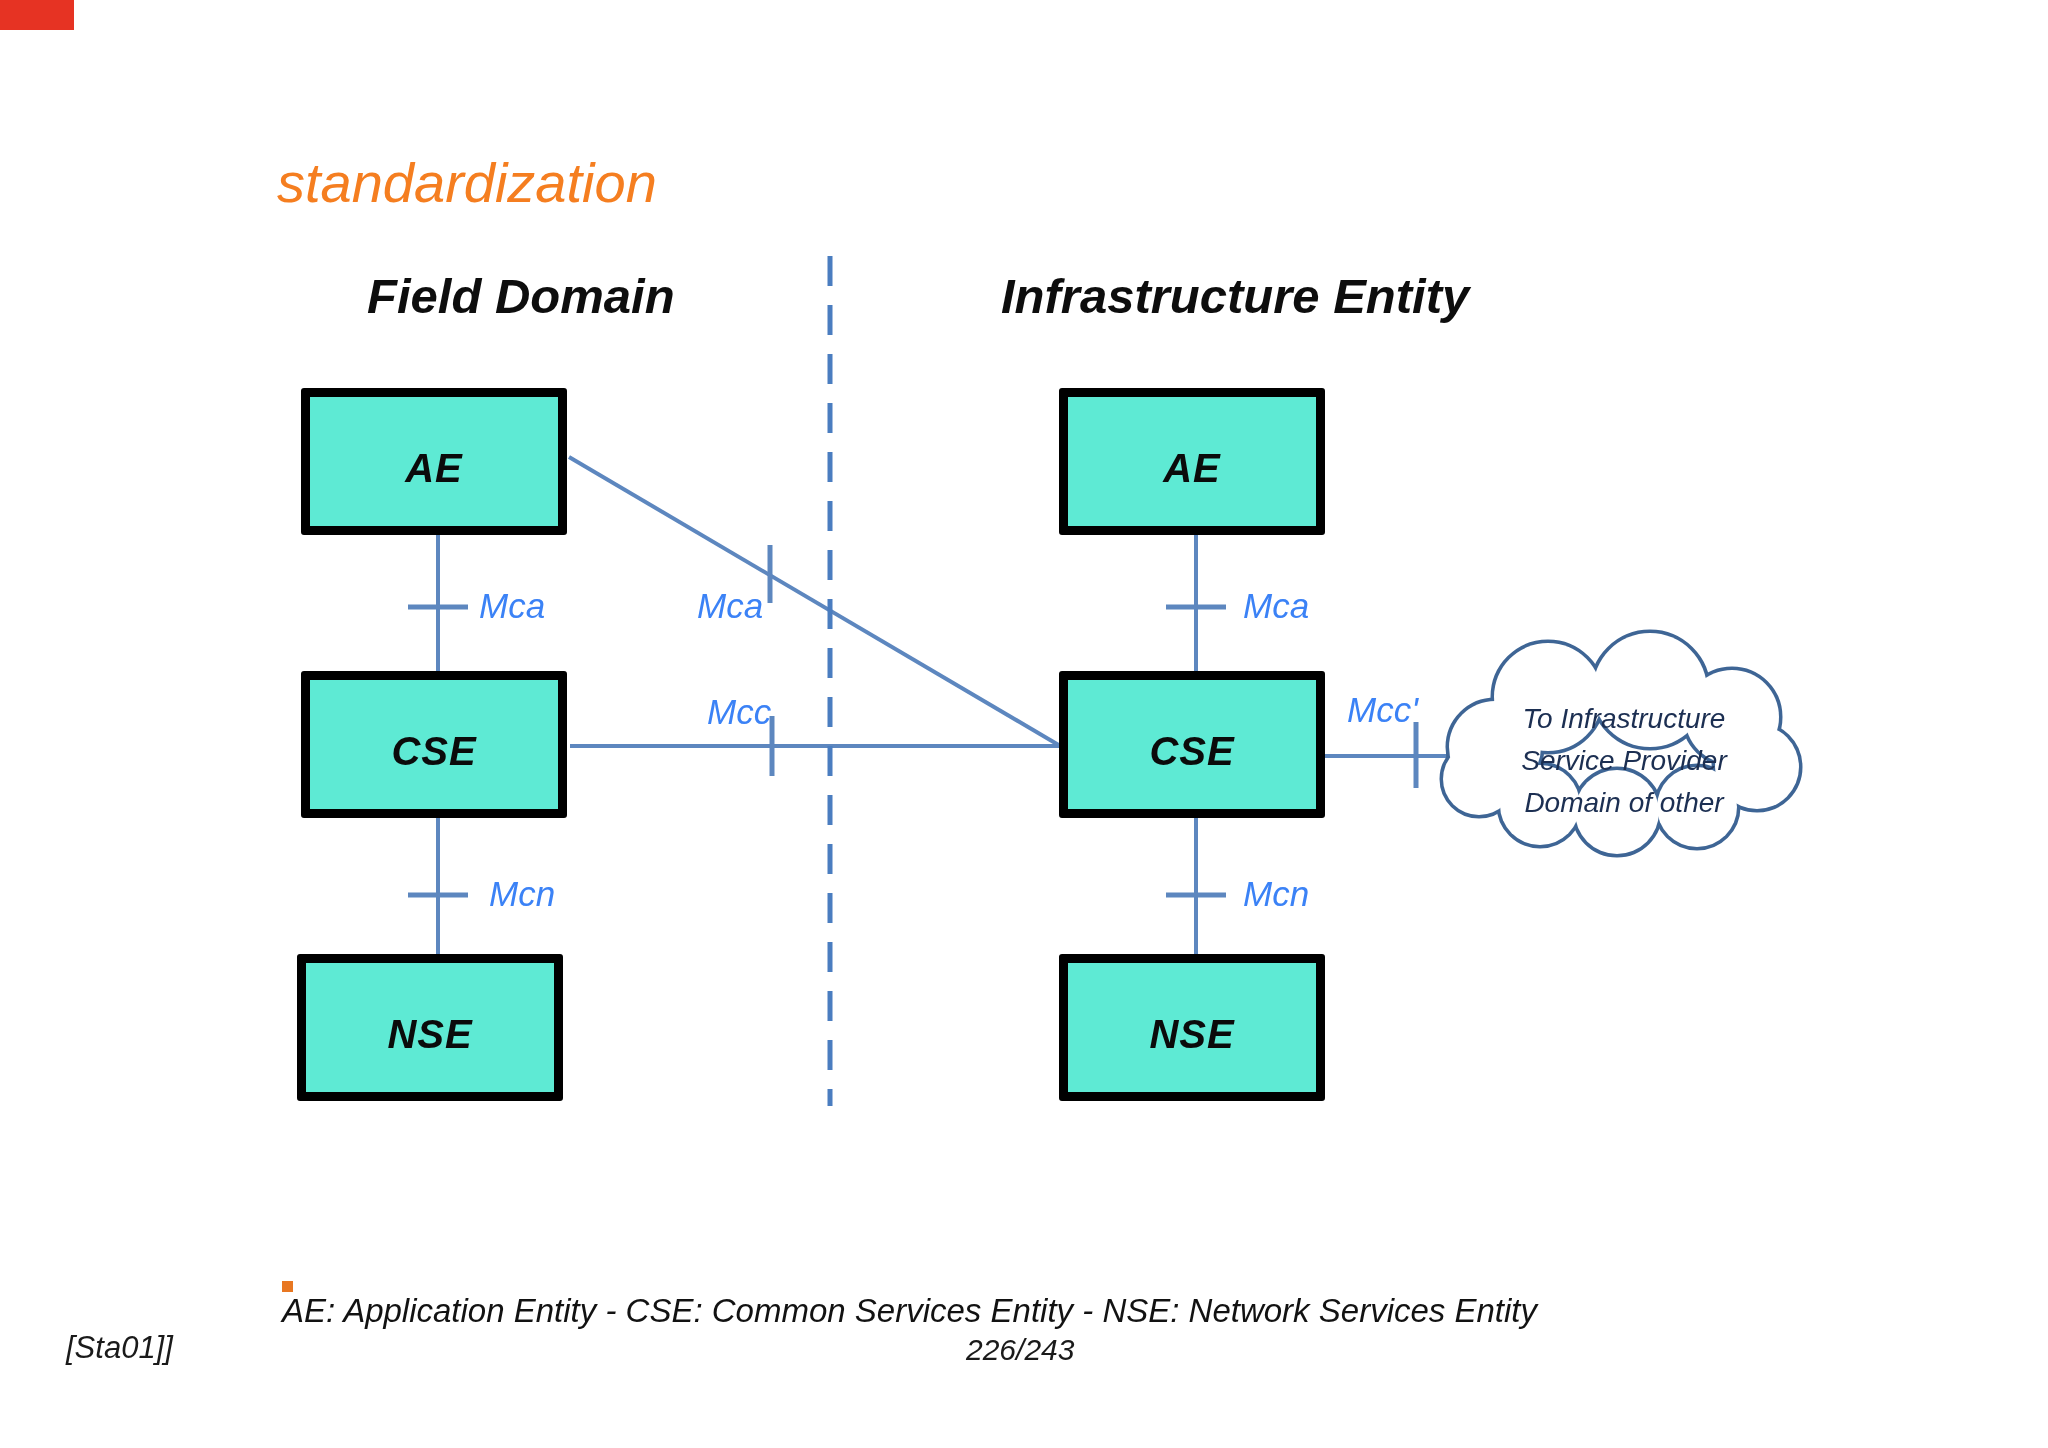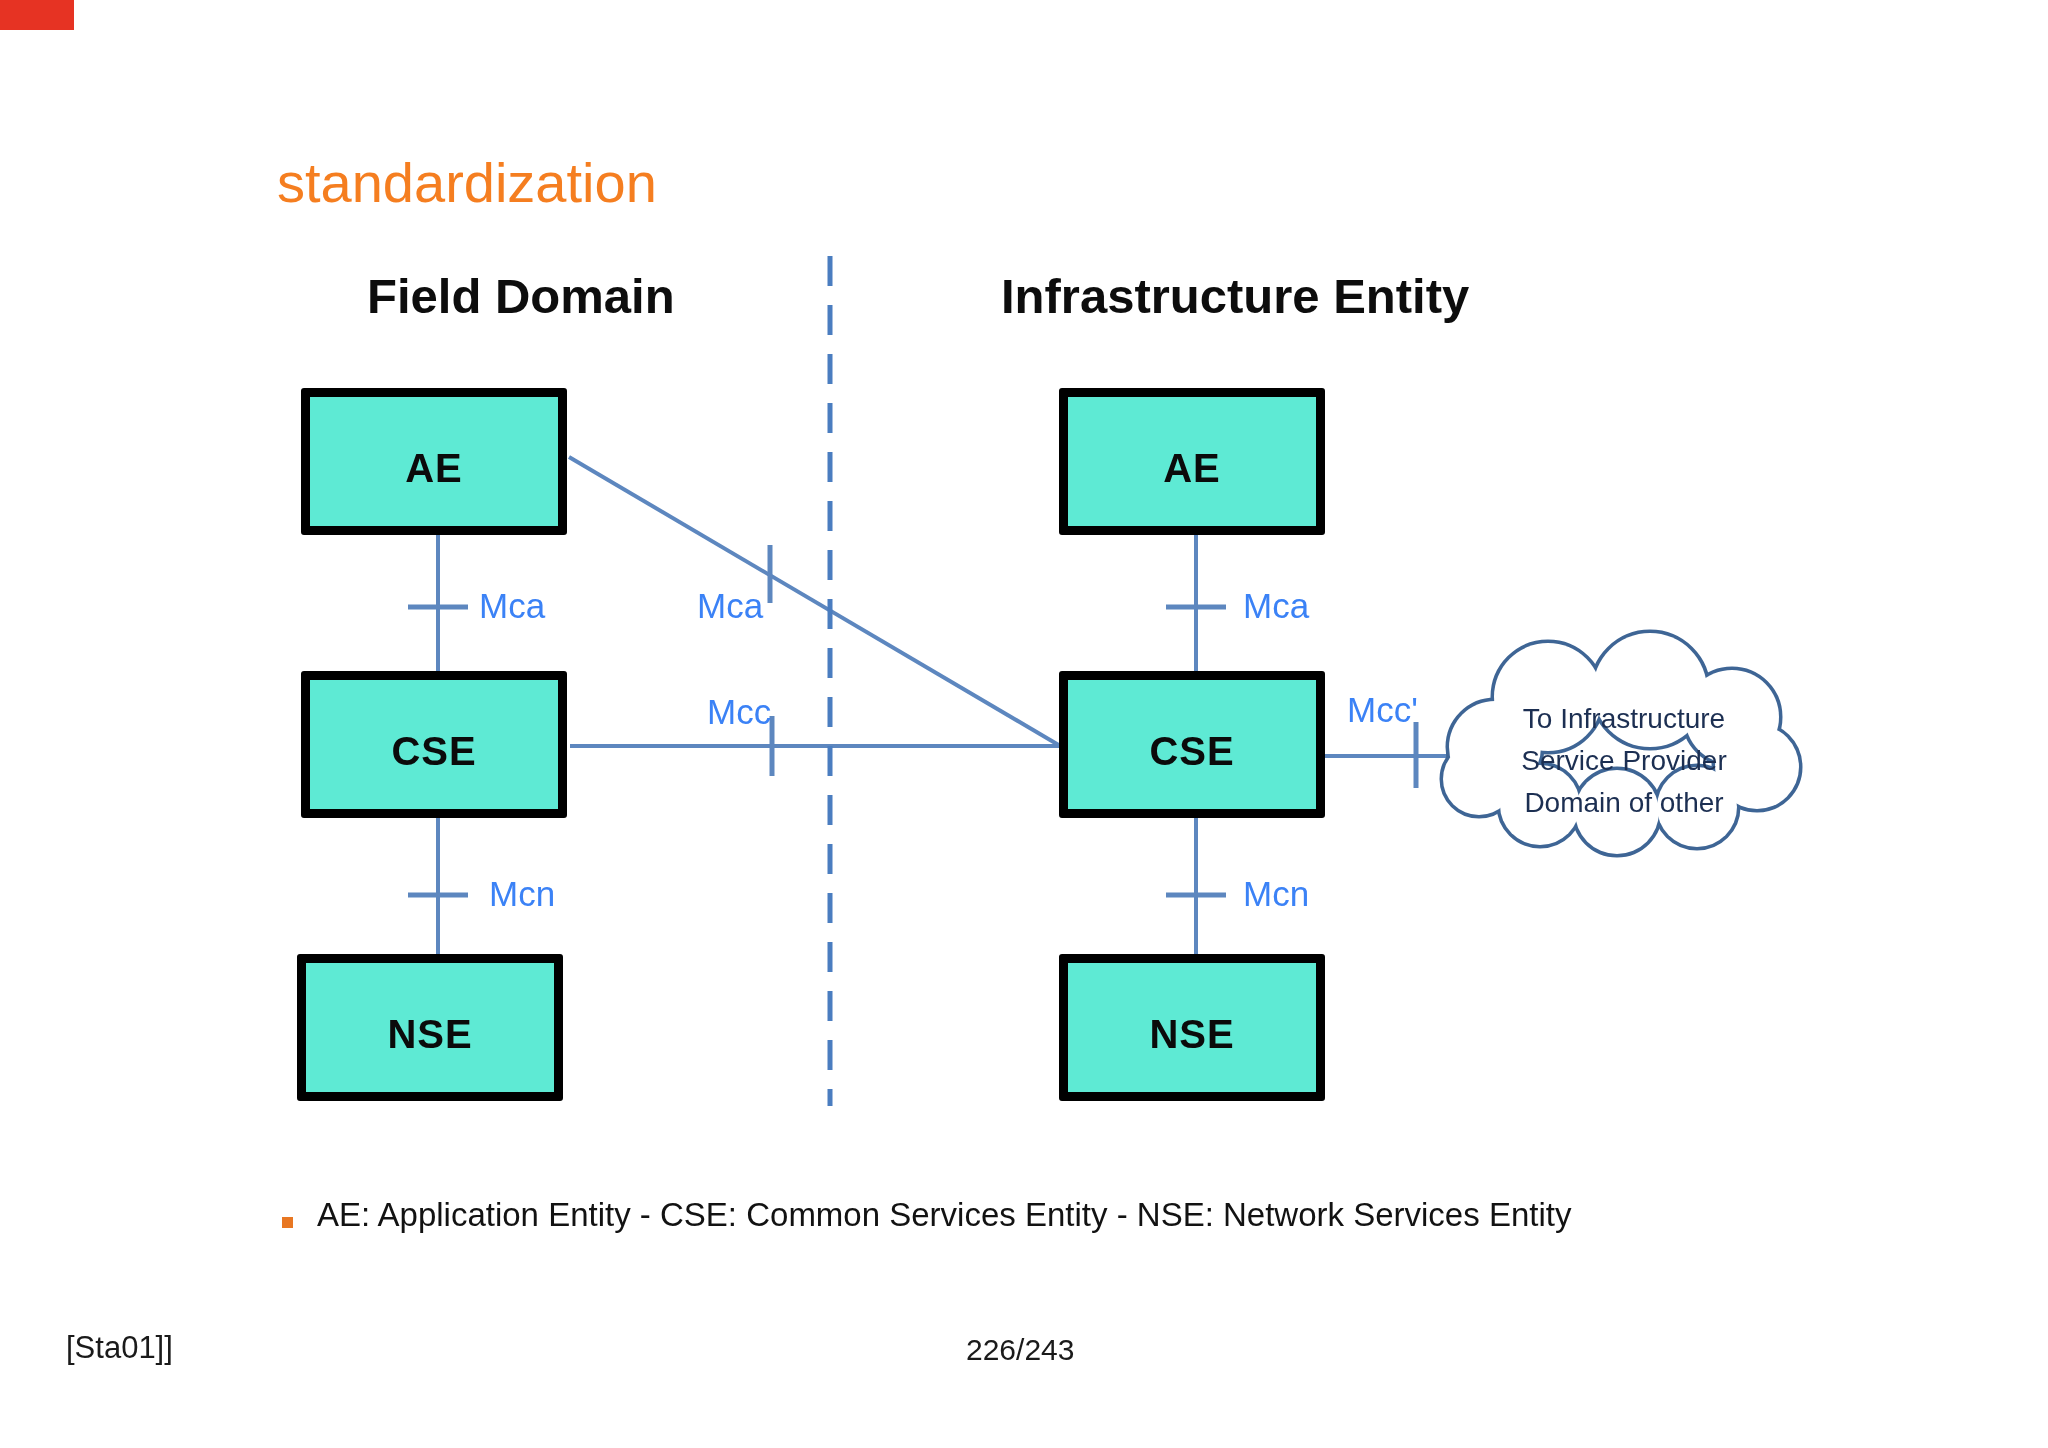--- a/index.html
+++ b/index.html
@@ -3,20 +3,21 @@
 <meta charset="utf-8">
 <style>
   html, body { margin: 0; padding: 0; background: #ffffff; }
   #canvas {
     position: relative;
     width: 2048px;
     height: 1448px;
     background: #ffffff;
     overflow: hidden;
     font-family: "Liberation Sans", "DejaVu Sans", sans-serif;
+    font-style: italic;
   }
   .abs { position: absolute; }
 
   #red-corner-mark {
     left: 0; top: 0; width: 74px; height: 30px;
     background: #e63323;
   }
 
   #slide-title {
     left: 277px; top: 150px;
@@ -77,21 +78,21 @@
 
   #cloud-text {
     left: 1459px; top: 698px; width: 330px;
     z-index: 3;
     text-align: center;
     font-size: 28px;
     line-height: 42px;
     color: #1c2f52;
   }
 
-  #legend-row { left: 282px; top: 1196px; z-index: 3; display: flex; align-items: center; }
+  #legend-row { left: 282px; top: 1266px; z-index: 3; display: flex; align-items: flex-start; flex-direction: column; }
   #legend-bullet {
     width: 11px; height: 11px;
     background: #e87722;
     margin-top: 15px;
     margin-right: 24px;
     flex: 0 0 auto;
   }
   #legend-text {
     font-size: 33px;
     color: #121212;

